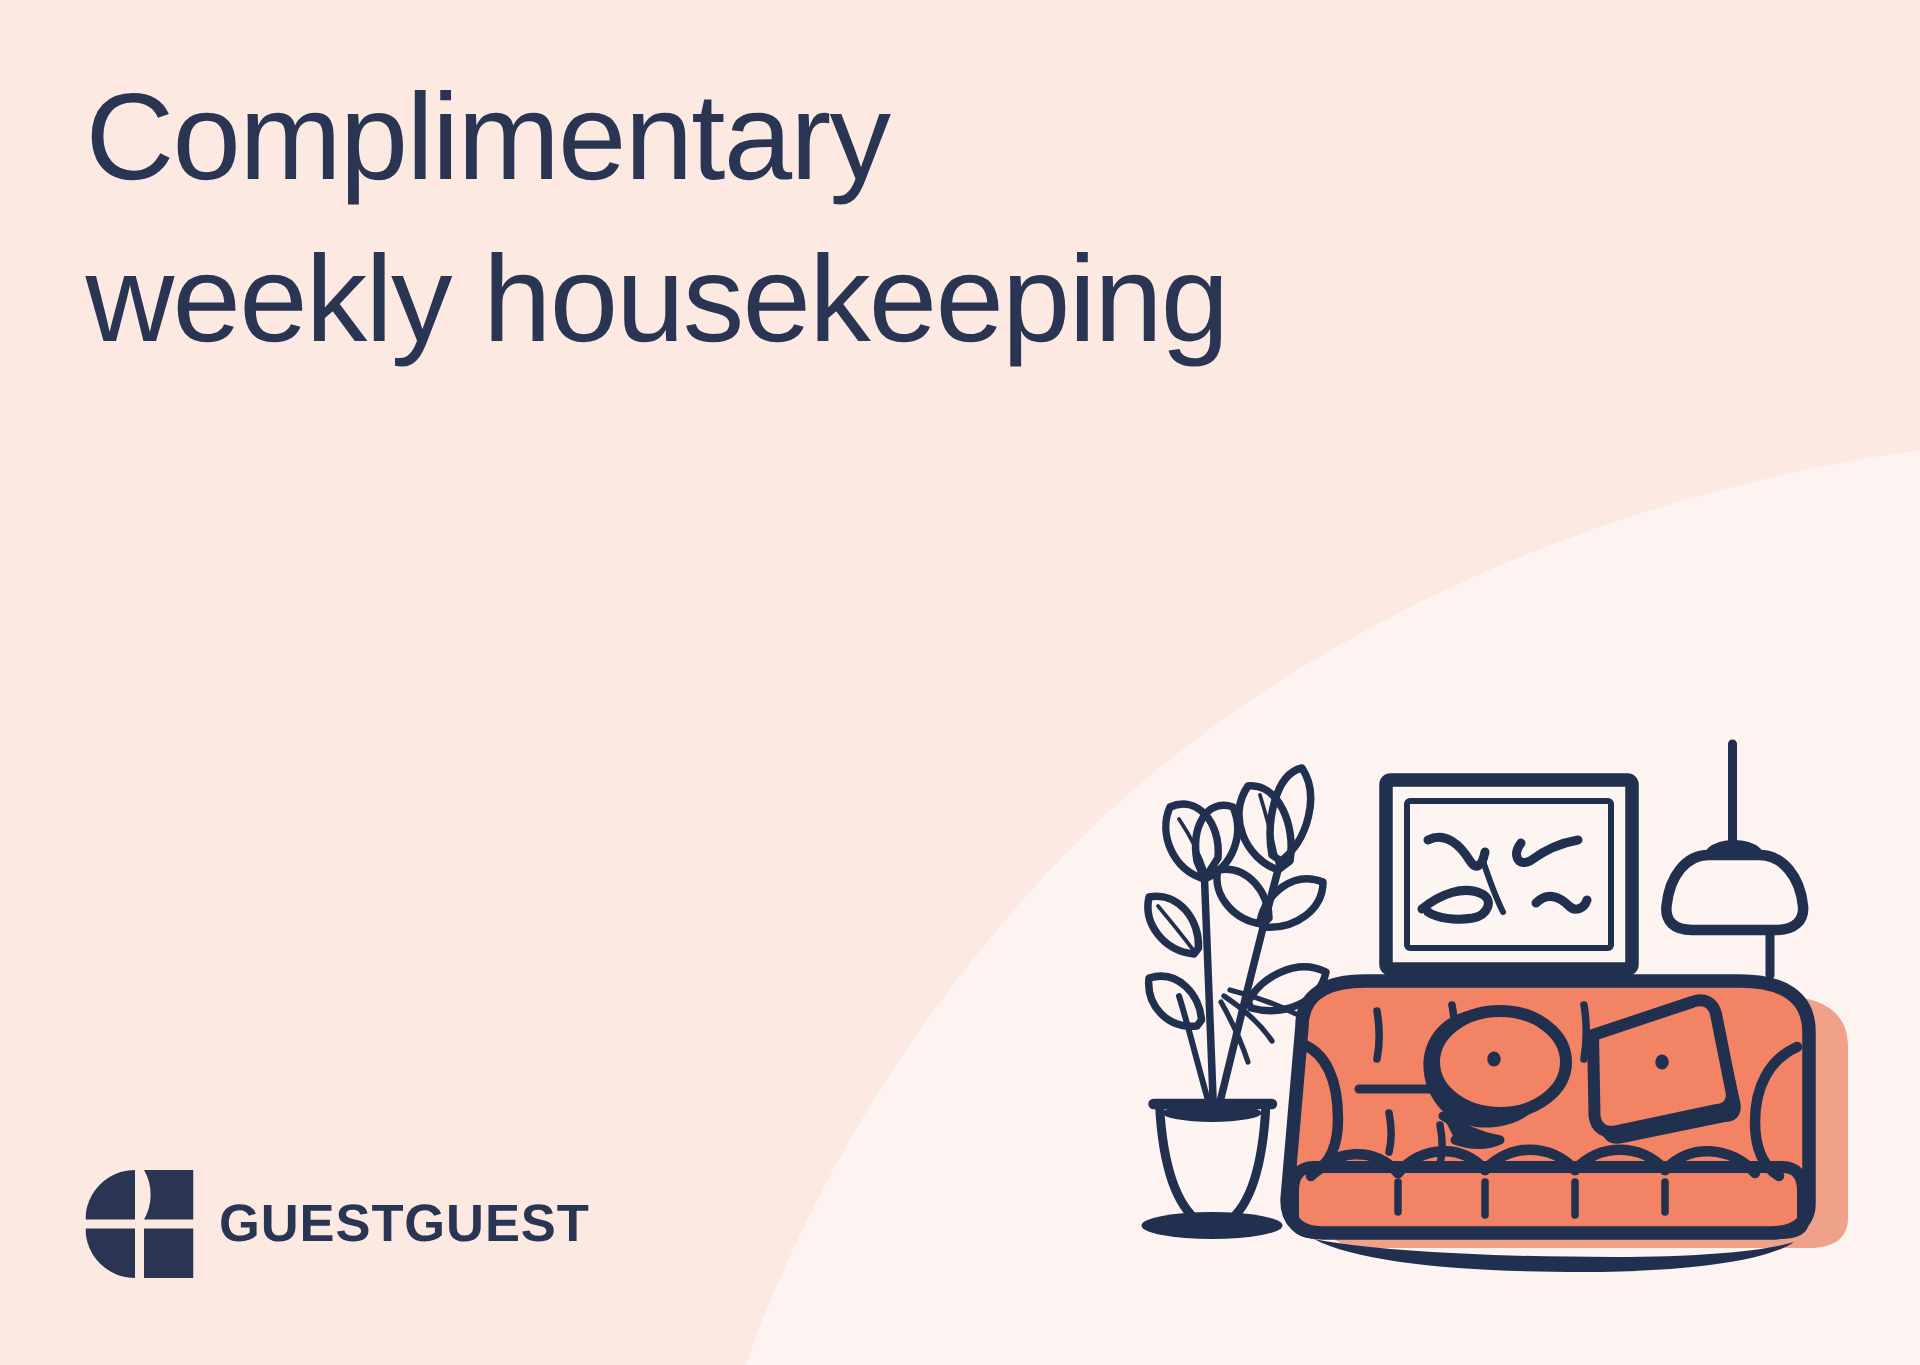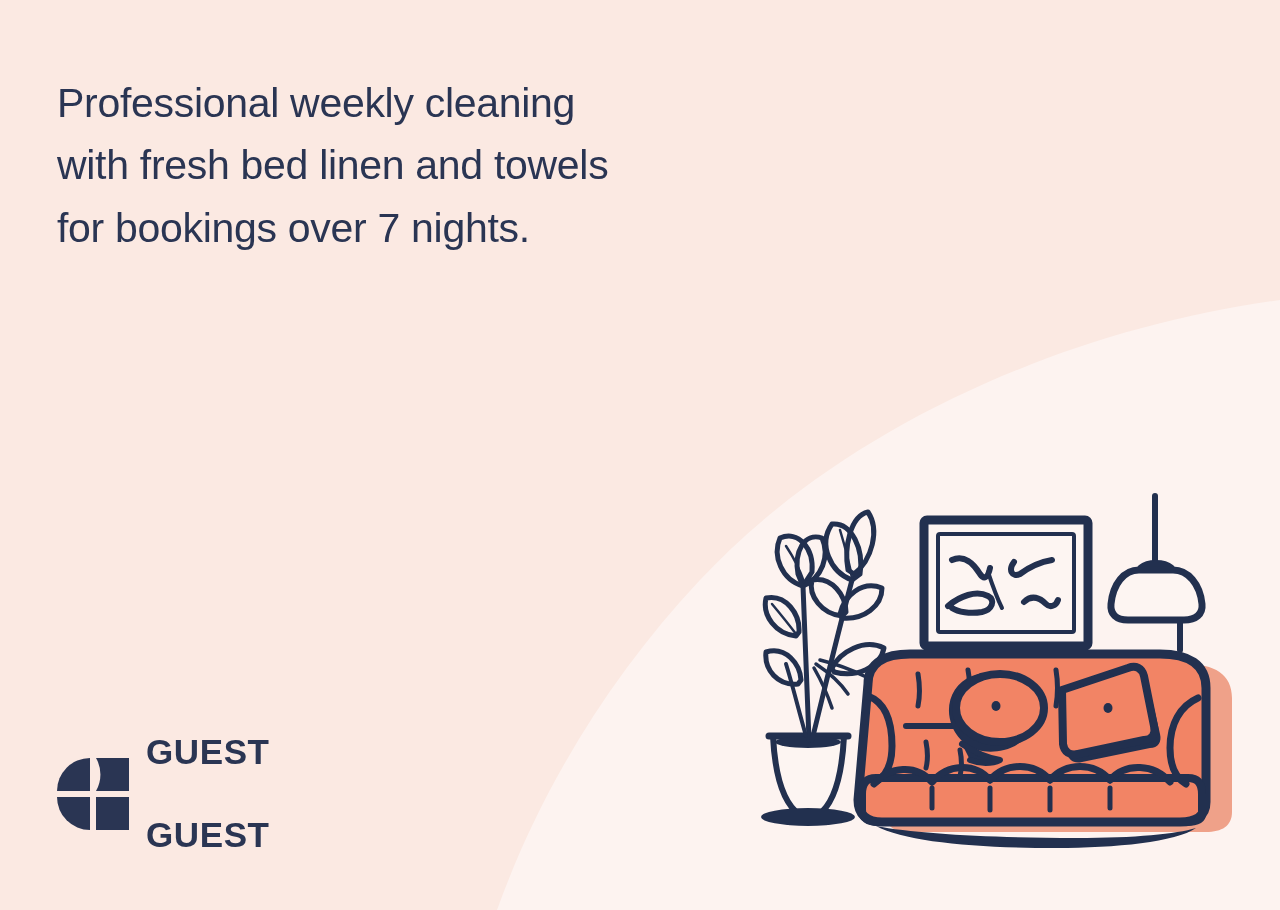--- a/index.html
+++ b/index.html
@@ -66,23 +66,22 @@
     bottom:58px;
     display:flex;
     align-items:center;
     gap:17px;
   }
 
   #logo-mark { display:block; }
 
   #logo-wordmark {
     display:flex;
-    flex-direction:column;
+    flex-direction:row;
     line-height:0.98;
-    gap:48px;
   }
 
   #logo-wordmark span {
     font-size:35px;
     font-weight:700;
     letter-spacing:0.6px;
     color:#2a3553;
   }
 
   
@@ -100,23 +99,22 @@
 <div id="banner">
 
   <svg id="bg-curve" viewBox="0 0 1280 910" width="1280" height="910" preserveAspectRatio="none">
     <path d="M1280 300
              C 1060 330, 840 430, 700 580
              C 610 676, 540 790, 497 910
              L 1280 910 Z" fill="#fdf3f0"></path>
   </svg>
 
   <div id="copy">
-    <p id="subhead">Professional weekly cleaning
-with fresh bed linen and towels
-for bookings over 7 nights.</p>
+    <h1 id="headline">Complimentary
+weekly housekeeping</h1>
   </div>
 
   <div id="logo">
     <svg id="logo-mark" width="72" height="72" viewBox="0 0 72 72">
 
       <path d="M33 0 A33 33 0 0 0 0 33 L33 33 Z" fill="#2a3553"></path>
 
       <path d="M39 0 L72 0 L72 33 L39 33 A33 33 0 0 0 39 0 Z" fill="#2a3553"></path>
 
       <path d="M0 39 L33 39 L33 72 A33 33 0 0 1 0 39 Z" fill="#2a3553"></path>

